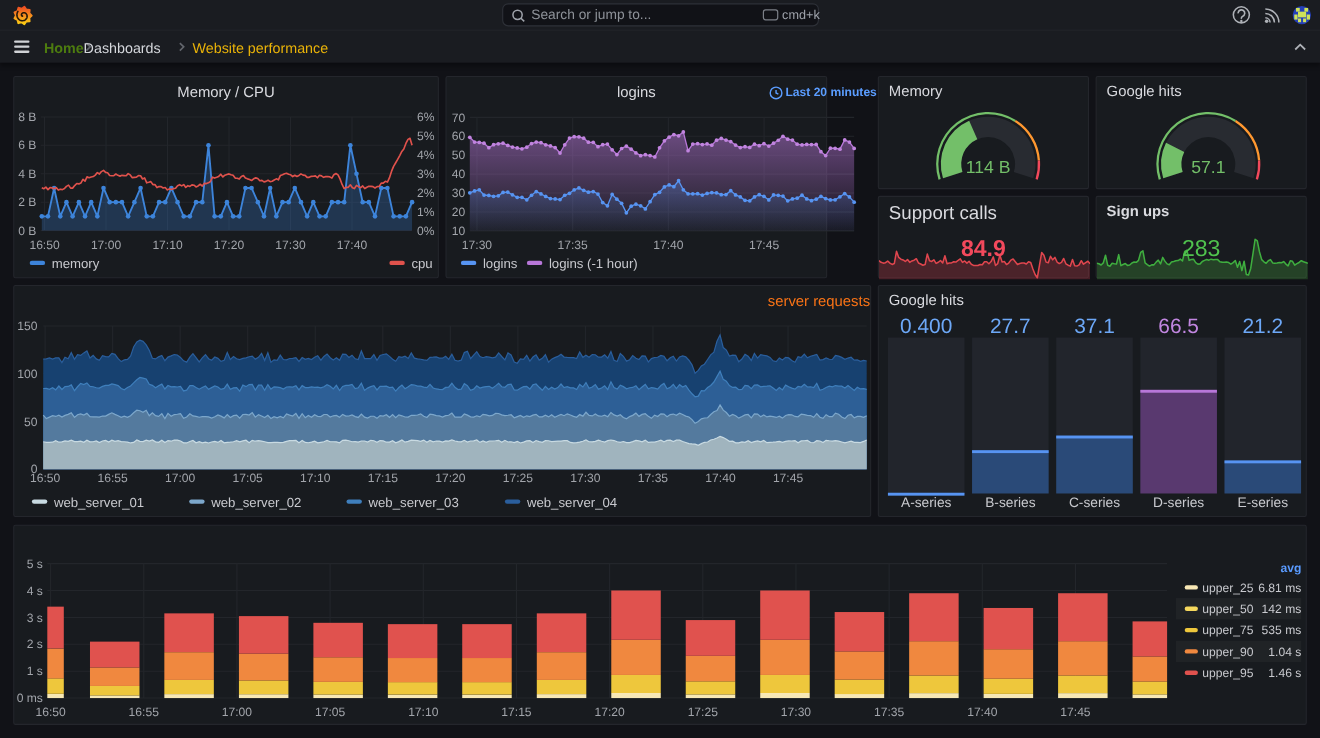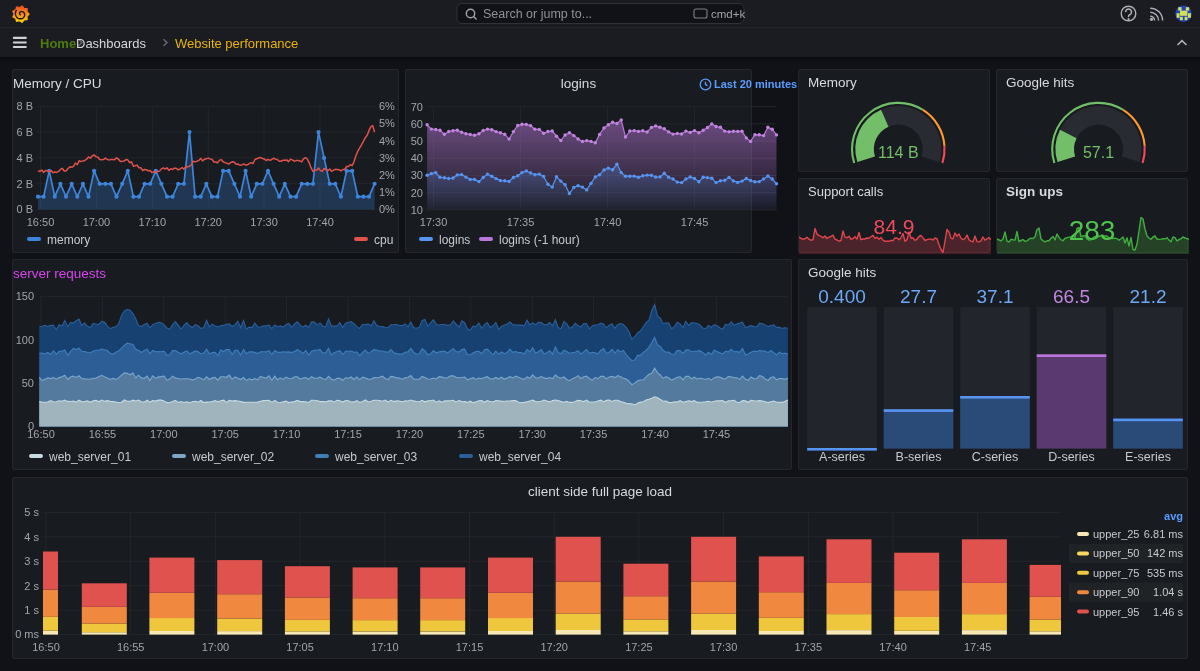--- a/index.html
+++ b/index.html
@@ -45,21 +45,21 @@
       <rect x="12.8" y="46" width="14" height="2.1" rx="1"></rect>
     </g>
     <path d="M78.5 39.2 L82 42.6 L78.5 46" fill="none" stroke="#63666d" stroke-width="1.5"></path>
     <path d="M163.5 39.2 L167 42.6 L163.5 46" fill="none" stroke="#63666d" stroke-width="1.5"></path>
     <path d="M1177.5 45 L1182 40.6 L1186.5 45" fill="none" stroke="#aeb1b7" stroke-width="1.6"></path>
   </svg>
 <div style="position:absolute;left:40px;top:36px;font-size:13px;font-weight:700;color:#4d7c0f">Home</div>
 <div style="position:absolute;left:76px;top:36px;font-size:13px;font-weight:500;color:#d5d7dc">Dashboards</div>
 <div style="position:absolute;left:175px;top:36px;font-size:13px;color:#eab308">Website performance</div>
 <div class="panel" style="left:12px;top:69px;width:387px;height:184px">
-    <div style="position:absolute;width:100%;top:6px;font-size:13.5px;font-weight:500;color:#d9dadf;">Memory / CPU</div>
+    <div style="position:absolute;width:100%;text-align:center;top:6px;font-size:13.5px;font-weight:500;color:#d9dadf;">Memory / CPU</div>
     <svg width="387" height="184" style="position:absolute;left:0;top:0">
       <line x1="24" y1="36.3" x2="361.5" y2="36.3" stroke="#23262b" stroke-width="1"></line>
       <line x1="24" y1="62.1" x2="361.5" y2="62.1" stroke="#23262b" stroke-width="1"></line>
       <line x1="24" y1="87.9" x2="361.5" y2="87.9" stroke="#23262b" stroke-width="1"></line>
       <line x1="24" y1="113.8" x2="361.5" y2="113.8" stroke="#23262b" stroke-width="1"></line>
       <line x1="24" y1="139.6" x2="361.5" y2="139.6" stroke="#23262b" stroke-width="1"></line>
       <line x1="27.5" y1="36.3" x2="27.5" y2="139.6" stroke="#23262b" stroke-width="1"></line>
       <line x1="83.4" y1="36.3" x2="83.4" y2="139.6" stroke="#23262b" stroke-width="1"></line>
       <line x1="139.3" y1="36.3" x2="139.3" y2="139.6" stroke="#23262b" stroke-width="1"></line>
       <line x1="195.2" y1="36.3" x2="195.2" y2="139.6" stroke="#23262b" stroke-width="1"></line>
@@ -383,37 +383,37 @@
     <svg width="190" height="101" style="position:absolute;left:0;top:0">
       <path d="M 60.49,92.03 A 43.00,43.00 0 1 1 142.51,92.03 L 124.87,86.47 A 24.50,24.50 0 1 0 78.13,86.47 Z" fill="#282b31"></path>
       <path d="M 60.49,92.03 A 43.00,43.00 0 0 1 63.04,59.86 L 79.59,68.14 A 24.50,24.50 0 0 0 78.13,86.47 Z" fill="#73bf69"></path>
       <path d="M 56.39,93.32 A 47.30,47.30 0 0 1 126.74,39.10 L 125.62,40.87 A 45.20,45.20 0 0 0 58.39,92.69 Z" fill="#73bf69"></path>
       <path d="M 126.74,39.10 A 47.30,47.30 0 0 1 148.68,75.80 L 146.59,75.95 A 45.20,45.20 0 0 0 125.62,40.87 Z" fill="#ff9830"></path>
       <path d="M 148.68,75.80 A 47.30,47.30 0 0 1 146.61,93.32 L 144.61,92.69 A 45.20,45.20 0 0 0 146.59,75.95 Z" fill="#f2495c"></path>
       <text x="101.5" y="87.6" font-size="16" font-weight="500" fill="#73bf69" text-anchor="middle">57.1</text>
     </svg>
   </div>
 <div class="panel" style="left:798px;top:178px;width:192px;height:75px">
-    <div style="position:absolute;left:9px;top:5px;font-size:13px;font-weight:500;color:#d9dadf;">Support calls</div>
+    <div style="position:absolute;left:9px;top:5px;font-size:17px;font-weight:500;color:#d9dadf;">Support calls</div>
     <svg width="192" height="75" style="position:absolute;left:0;top:0">
       <path d="M 0.0,75 L 0.0,57.9 L 2.0,59.5 L 4.0,60.2 L 6.0,59.8 L 8.0,58.3 L 10.0,60.2 L 12.0,61.4 L 14.0,60.6 L 16.0,49.5 L 18.0,55.0 L 20.0,56.6 L 22.0,57.3 L 24.0,58.7 L 26.0,57.0 L 28.0,59.5 L 30.0,58.2 L 32.0,57.5 L 34.0,56.2 L 36.0,60.1 L 38.0,61.0 L 40.0,62.1 L 42.0,61.5 L 44.0,52.0 L 46.0,58.1 L 48.0,58.7 L 50.0,57.2 L 52.0,60.4 L 54.0,59.4 L 56.0,57.8 L 58.0,60.1 L 60.0,53.5 L 62.0,60.7 L 64.0,60.0 L 66.0,60.0 L 68.0,59.0 L 70.0,59.2 L 72.0,57.8 L 74.0,56.3 L 76.0,59.5 L 78.0,58.2 L 80.0,60.2 L 82.0,58.5 L 84.0,61.2 L 86.0,62.3 L 88.0,62.3 L 90.0,62.3 L 92.0,61.4 L 94.0,61.7 L 96.0,58.9 L 98.0,59.0 L 100.0,60.8 L 102.0,58.8 L 104.0,54.5 L 106.0,62.3 L 108.0,60.6 L 110.0,53.0 L 112.0,59.2 L 114.0,58.8 L 116.0,61.5 L 118.0,60.1 L 120.0,57.5 L 122.0,56.5 L 124.0,58.9 L 126.0,61.5 L 128.0,60.6 L 130.0,60.1 L 132.0,60.1 L 134.0,61.0 L 136.0,59.0 L 138.0,59.7 L 140.0,65.5 L 142.0,70.5 L 144.0,73.5 L 146.0,62.0 L 148.0,50.5 L 150.0,53.0 L 152.0,59.3 L 154.0,59.9 L 156.0,54.0 L 158.0,57.2 L 160.0,55.0 L 162.0,59.2 L 164.0,60.6 L 166.0,59.5 L 168.0,56.0 L 170.0,60.8 L 172.0,62.1 L 174.0,62.9 L 176.0,57.0 L 178.0,62.6 L 180.0,62.9 L 182.0,61.8 L 184.0,58.0 L 186.0,61.2 L 188.0,59.8 L 190.0,58.5 L 192.0,60.7 L 192.0,75 Z" fill="rgba(196,55,70,0.30)"></path>
       <polyline points="0.0,57.9 2.0,59.5 4.0,60.2 6.0,59.8 8.0,58.3 10.0,60.2 12.0,61.4 14.0,60.6 16.0,49.5 18.0,55.0 20.0,56.6 22.0,57.3 24.0,58.7 26.0,57.0 28.0,59.5 30.0,58.2 32.0,57.5 34.0,56.2 36.0,60.1 38.0,61.0 40.0,62.1 42.0,61.5 44.0,52.0 46.0,58.1 48.0,58.7 50.0,57.2 52.0,60.4 54.0,59.4 56.0,57.8 58.0,60.1 60.0,53.5 62.0,60.7 64.0,60.0 66.0,60.0 68.0,59.0 70.0,59.2 72.0,57.8 74.0,56.3 76.0,59.5 78.0,58.2 80.0,60.2 82.0,58.5 84.0,61.2 86.0,62.3 88.0,62.3 90.0,62.3 92.0,61.4 94.0,61.7 96.0,58.9 98.0,59.0 100.0,60.8 102.0,58.8 104.0,54.5 106.0,62.3 108.0,60.6 110.0,53.0 112.0,59.2 114.0,58.8 116.0,61.5 118.0,60.1 120.0,57.5 122.0,56.5 124.0,58.9 126.0,61.5 128.0,60.6 130.0,60.1 132.0,60.1 134.0,61.0 136.0,59.0 138.0,59.7 140.0,65.5 142.0,70.5 144.0,73.5 146.0,62.0 148.0,50.5 150.0,53.0 152.0,59.3 154.0,59.9 156.0,54.0 158.0,57.2 160.0,55.0 162.0,59.2 164.0,60.6 166.0,59.5 168.0,56.0 170.0,60.8 172.0,62.1 174.0,62.9 176.0,57.0 178.0,62.6 180.0,62.9 182.0,61.8 184.0,58.0 186.0,61.2 188.0,59.8 190.0,58.5 192.0,60.7" fill="none" stroke="#e0464e" stroke-width="1.4" stroke-linejoin="round"></polyline>
     </svg>
-    <div style="position:absolute;left:0;top:36px;width:100%;text-align:center;font-size:21px;font-weight:400;color:#f2495c">84.9</div>
+    <div style="position:absolute;left:0;top:36px;width:100%;text-align:center;font-size:21px;font-weight:700;color:#f2495c">84.9</div>
   </div>
 <div class="panel" style="left:996px;top:178px;width:192px;height:75px">
     <div style="position:absolute;left:9px;top:5px;font-size:13.5px;font-weight:700;color:#d9dadf;">Sign ups</div>
     <svg width="192" height="75" style="position:absolute;left:0;top:0">
       <path d="M 0.0,75 L 0.0,60.3 L 2.0,60.8 L 4.0,61.9 L 6.0,60.0 L 8.0,53.0 L 10.0,62.2 L 12.0,63.1 L 14.0,60.3 L 16.0,60.8 L 18.0,61.0 L 20.0,52.5 L 22.0,62.5 L 24.0,61.5 L 26.0,60.6 L 28.0,62.3 L 30.0,61.9 L 32.0,60.1 L 34.0,59.2 L 36.0,59.5 L 38.0,57.7 L 40.0,50.5 L 42.0,49.0 L 44.0,60.0 L 46.0,61.6 L 48.0,62.9 L 50.0,61.8 L 52.0,61.8 L 54.0,59.3 L 56.0,57.5 L 58.0,60.9 L 60.0,55.0 L 62.0,58.4 L 64.0,60.9 L 66.0,61.7 L 68.0,59.2 L 70.0,58.7 L 72.0,58.1 L 74.0,57.9 L 76.0,56.6 L 78.0,58.2 L 80.0,49.5 L 82.0,48.5 L 84.0,57.7 L 86.0,57.0 L 88.0,56.6 L 90.0,59.8 L 92.0,61.1 L 94.0,60.9 L 96.0,58.7 L 98.0,57.7 L 100.0,57.0 L 102.0,57.5 L 104.0,56.6 L 106.0,57.1 L 108.0,57.0 L 110.0,57.0 L 112.0,59.0 L 114.0,59.3 L 116.0,59.5 L 118.0,59.1 L 120.0,59.7 L 122.0,61.1 L 124.0,59.7 L 126.0,57.9 L 128.0,64.0 L 130.0,58.8 L 132.0,67.0 L 134.0,58.5 L 136.0,70.5 L 138.0,71.0 L 140.0,65.0 L 142.0,52.0 L 144.0,38.5 L 146.0,40.0 L 148.0,50.0 L 150.0,57.0 L 152.0,59.0 L 154.0,60.3 L 156.0,58.0 L 158.0,57.0 L 160.0,60.0 L 162.0,60.4 L 164.0,60.1 L 166.0,59.7 L 168.0,59.9 L 170.0,58.8 L 172.0,61.1 L 174.0,62.7 L 176.0,58.0 L 178.0,58.6 L 180.0,62.0 L 182.0,60.7 L 184.0,59.6 L 186.0,58.0 L 188.0,59.0 L 190.0,59.6 L 192.0,60.3 L 192.0,75 Z" fill="rgba(70,160,60,0.30)"></path>
       <polyline points="0.0,60.3 2.0,60.8 4.0,61.9 6.0,60.0 8.0,53.0 10.0,62.2 12.0,63.1 14.0,60.3 16.0,60.8 18.0,61.0 20.0,52.5 22.0,62.5 24.0,61.5 26.0,60.6 28.0,62.3 30.0,61.9 32.0,60.1 34.0,59.2 36.0,59.5 38.0,57.7 40.0,50.5 42.0,49.0 44.0,60.0 46.0,61.6 48.0,62.9 50.0,61.8 52.0,61.8 54.0,59.3 56.0,57.5 58.0,60.9 60.0,55.0 62.0,58.4 64.0,60.9 66.0,61.7 68.0,59.2 70.0,58.7 72.0,58.1 74.0,57.9 76.0,56.6 78.0,58.2 80.0,49.5 82.0,48.5 84.0,57.7 86.0,57.0 88.0,56.6 90.0,59.8 92.0,61.1 94.0,60.9 96.0,58.7 98.0,57.7 100.0,57.0 102.0,57.5 104.0,56.6 106.0,57.1 108.0,57.0 110.0,57.0 112.0,59.0 114.0,59.3 116.0,59.5 118.0,59.1 120.0,59.7 122.0,61.1 124.0,59.7 126.0,57.9 128.0,64.0 130.0,58.8 132.0,67.0 134.0,58.5 136.0,70.5 138.0,71.0 140.0,65.0 142.0,52.0 144.0,38.5 146.0,40.0 148.0,50.0 150.0,57.0 152.0,59.0 154.0,60.3 156.0,58.0 158.0,57.0 160.0,60.0 162.0,60.4 164.0,60.1 166.0,59.7 168.0,59.9 170.0,58.8 172.0,61.1 174.0,62.7 176.0,58.0 178.0,58.6 180.0,62.0 182.0,60.7 184.0,59.6 186.0,58.0 188.0,59.0 190.0,59.6 192.0,60.3" fill="none" stroke="#3fae3f" stroke-width="1.4" stroke-linejoin="round"></polyline>
     </svg>
-    <div style="position:absolute;left:0;top:36px;width:100%;text-align:center;font-size:28px;font-weight:500;color:#50c24e">283</div>
+    <div style="position:absolute;left:0;top:36px;width:100%;text-align:center;font-size:21px;font-weight:500;color:#50c24e">283</div>
   </div>
 <div class="panel" style="left:12px;top:259px;width:780px;height:211px">
-    <div style="position:absolute;width:100%;text-align:left;top:6px;font-size:13.5px;font-weight:500;color:#d946ef;">server requests</div>
+    <div style="position:absolute;width:100%;text-align:right;top:6px;font-size:13.5px;font-weight:500;color:#f97316;">server requests</div>
     <svg width="780" height="211" style="position:absolute;left:0;top:0">
       <line x1="26.3" y1="166.5" x2="774.9" y2="166.5" stroke="#23262b" stroke-width="1"></line>
       <line x1="26.3" y1="123.1" x2="774.9" y2="123.1" stroke="#23262b" stroke-width="1"></line>
       <line x1="26.3" y1="79.7" x2="774.9" y2="79.7" stroke="#23262b" stroke-width="1"></line>
       <line x1="26.3" y1="36.3" x2="774.9" y2="36.3" stroke="#23262b" stroke-width="1"></line>
       <line x1="28.0" y1="36.3" x2="28.0" y2="166.5" stroke="#23262b" stroke-width="1"></line>
       <line x1="89.4" y1="36.3" x2="89.4" y2="166.5" stroke="#23262b" stroke-width="1"></line>
       <line x1="150.8" y1="36.3" x2="150.8" y2="166.5" stroke="#23262b" stroke-width="1"></line>
       <line x1="212.2" y1="36.3" x2="212.2" y2="166.5" stroke="#23262b" stroke-width="1"></line>
       <line x1="273.6" y1="36.3" x2="273.6" y2="166.5" stroke="#23262b" stroke-width="1"></line>
@@ -482,21 +482,20 @@
       <text x="272.5" y="43.0" font-size="19" fill="#c186e0" text-anchor="middle">66.5</text>
       <text x="272.5" y="201" font-size="12.5" fill="#c8c9ce" text-anchor="middle">D-series</text>
       <rect x="314.2" y="46.9" width="69.6" height="141.7" fill="#22252c"></rect>
       <rect x="314.2" y="158.6" width="69.6" height="30.0" fill="#2a4a78"></rect>
       <rect x="314.2" y="158.6" width="69.6" height="2.6" fill="#5794f2"></rect>
       <text x="349.0" y="43.0" font-size="19" fill="#6da8f7" text-anchor="middle">21.2</text>
       <text x="349.0" y="201" font-size="12.5" fill="#c8c9ce" text-anchor="middle">E-series</text>
     </svg>
   </div>
 <div class="panel" style="left:12px;top:477px;width:1176px;height:182px">
-    <div style="position:absolute;width:100%;text-align:center;top:6px;font-size:13.5px;font-weight:500;color:#d9dadf;">client side full page load</div>
     <svg width="1176" height="182" style="position:absolute;left:0;top:0">
       <line x1="30" y1="156.6" x2="1048" y2="156.6" stroke="#23262b" stroke-width="1"></line>
       <line x1="30" y1="132.2" x2="1048" y2="132.2" stroke="#23262b" stroke-width="1"></line>
       <line x1="30" y1="107.7" x2="1048" y2="107.7" stroke="#23262b" stroke-width="1"></line>
       <line x1="30" y1="83.3" x2="1048" y2="83.3" stroke="#23262b" stroke-width="1"></line>
       <line x1="30" y1="58.8" x2="1048" y2="58.8" stroke="#23262b" stroke-width="1"></line>
       <line x1="30" y1="34.4" x2="1048" y2="34.4" stroke="#23262b" stroke-width="1"></line>
       <line x1="33.0" y1="34.4" x2="33.0" y2="156.6" stroke="#23262b" stroke-width="1"></line>
       <line x1="117.7" y1="34.4" x2="117.7" y2="156.6" stroke="#23262b" stroke-width="1"></line>
       <line x1="202.4" y1="34.4" x2="202.4" y2="156.6" stroke="#23262b" stroke-width="1"></line>

